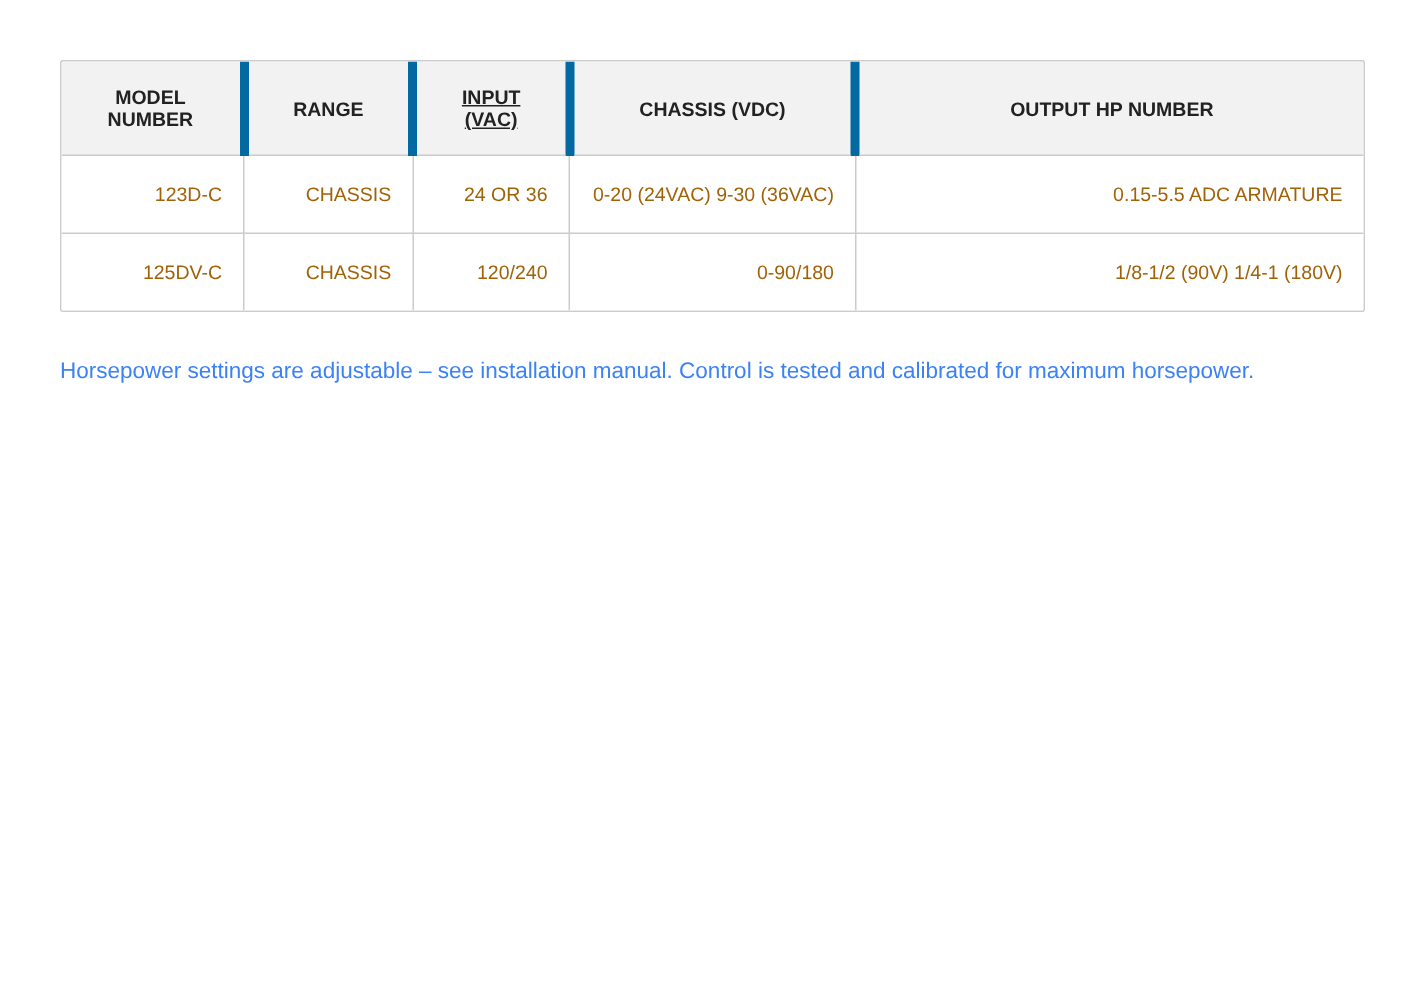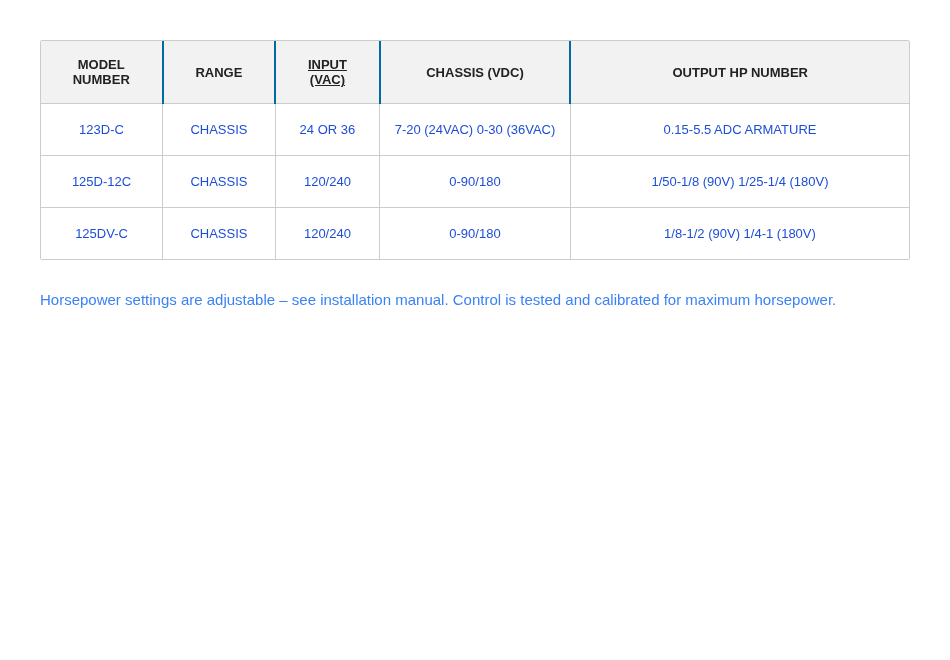--- a/index.html
+++ b/index.html
@@ -34,37 +34,37 @@
     thead tr {
       background-color: #f2f2f2;
     }
 
     th {
       padding: 16px 14px;
       text-align: center;
       font-weight: bold;
       font-size: 13px;
       color: #222222;
-      border-right: 2px solid #0369a1;
+      border-right: 6px solid #0369a1;
       border-bottom: 1px solid #cccccc;
       vertical-align: middle;
     }
 
     th:last-child {
       border-right: none;
     }
 
     td {
       padding: 18px 14px;
-      text-align: center;
+      text-align: right;
       border-right: 1px solid #cccccc;
       border-bottom: 1px solid #cccccc;
       vertical-align: middle;
       font-size: 13px;
-      color: #1d4ed8;
+      color: #a16207;
     }
 
     td:last-child {
       border-right: none;
     }
 
     tbody tr:last-child td {
       border-bottom: none;
     }
 
@@ -101,29 +101,22 @@
         <th class="col-input">INPUT<br>(VAC)</th>
         <th class="col-output">CHASSIS (VDC)</th>
         <th class="col-hp">OUTPUT HP NUMBER</th>
       </tr>
     </thead>
     <tbody id="table-body">
     <tr>
           <td>123D-C</td>
           <td>CHASSIS</td>
           <td>24 OR 36</td>
-          <td>7-20 (24VAC) 0-30 (36VAC)</td>
+          <td>0-20 (24VAC) 9-30 (36VAC)</td>
           <td>0.15-5.5 ADC ARMATURE</td>
-        </tr>
-        <tr>
-          <td>125D-12C</td>
-          <td>CHASSIS</td>
-          <td>120/240</td>
-          <td>0-90/180</td>
-          <td>1/50-1/8 (90V) 1/25-1/4 (180V)</td>
         </tr>
         <tr>
           <td>125DV-C</td>
           <td>CHASSIS</td>
           <td>120/240</td>
           <td>0-90/180</td>
           <td>1/8-1/2 (90V) 1/4-1 (180V)</td>
         </tr>
       </tbody>
   </table>

